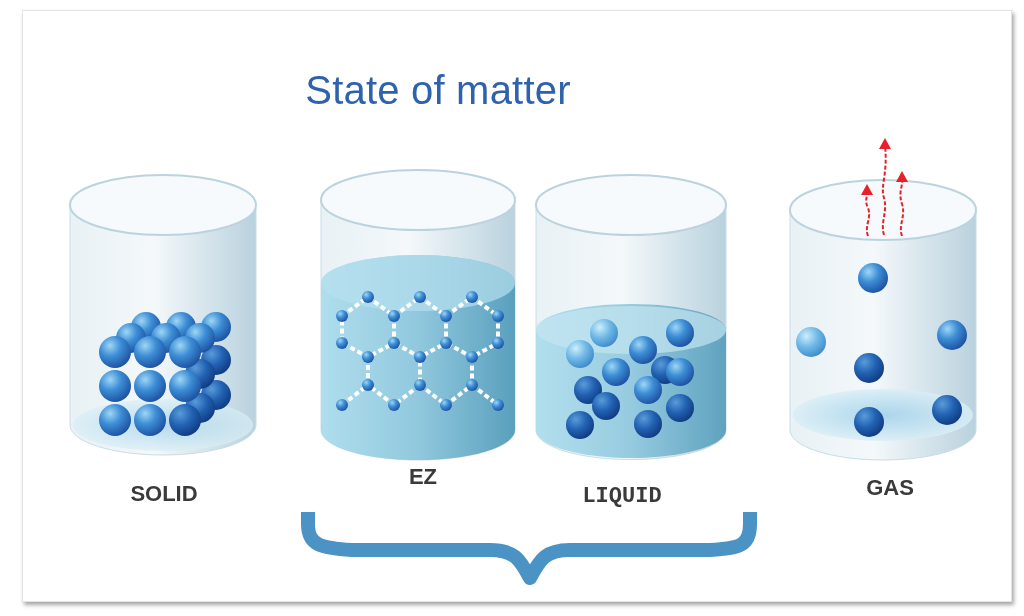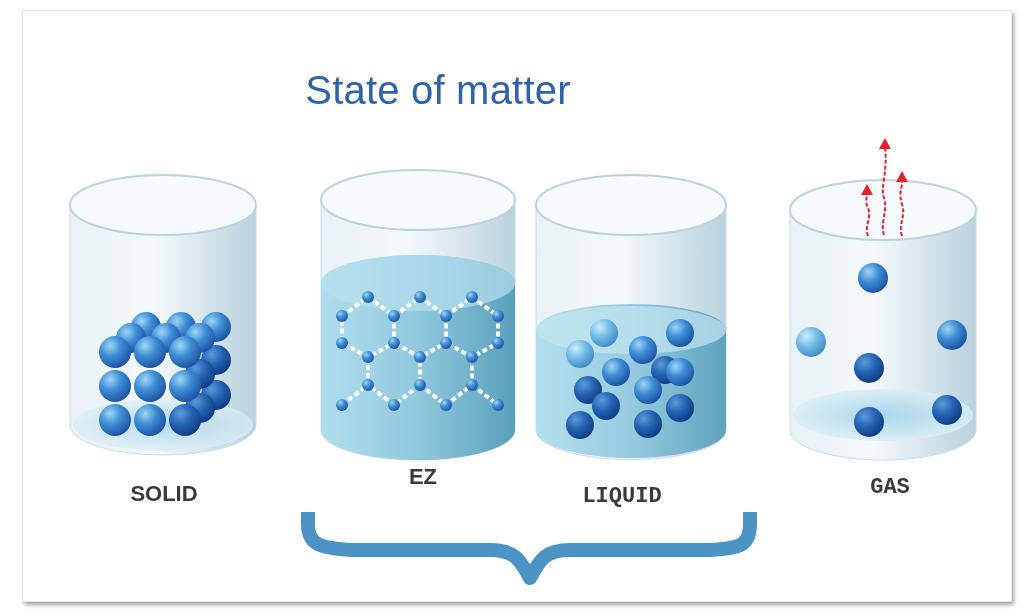--- a/index.html
+++ b/index.html
@@ -163,13 +163,13 @@
       <polygon points="902,171 896,182 908,182"></polygon>
     </g>
   </g>
 
   <path d="M308,512 L308,524 C308,546 322,548 352,550 L490,550 C515,550 520,560 530,578 C540,560 545,550 570,550 L710,550 C740,548 750,546 750,524 L750,512" fill="none" stroke="#4a93c4" stroke-width="14" stroke-linejoin="round"></path>
 </svg>
 
 <div class="label" style="left:84px; top:481px;">SOLID</div>
 <div class="label" style="left:343px; top:464px;">EZ</div>
 <div class="label" style="left:542px; top:484px;font-family:Liberation Mono, monospace;">LIQUID</div>
-<div class="label" style="left:810px; top:475px;font-family:Liberation Mono, monospace;">GAS</div>
+<div class="label" style="left:810px; top:475px;">GAS</div>
 
 </body></html>

